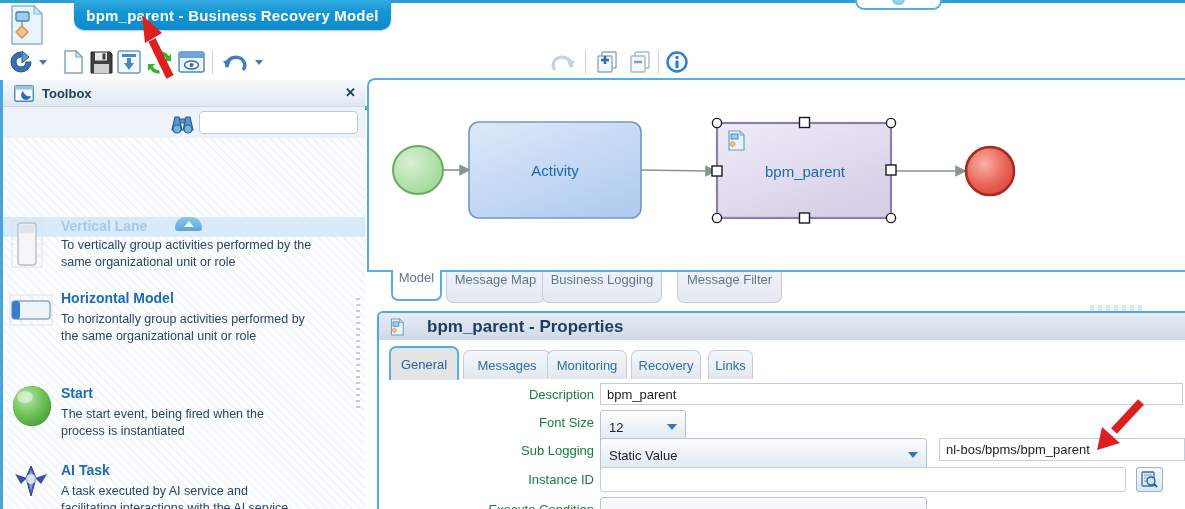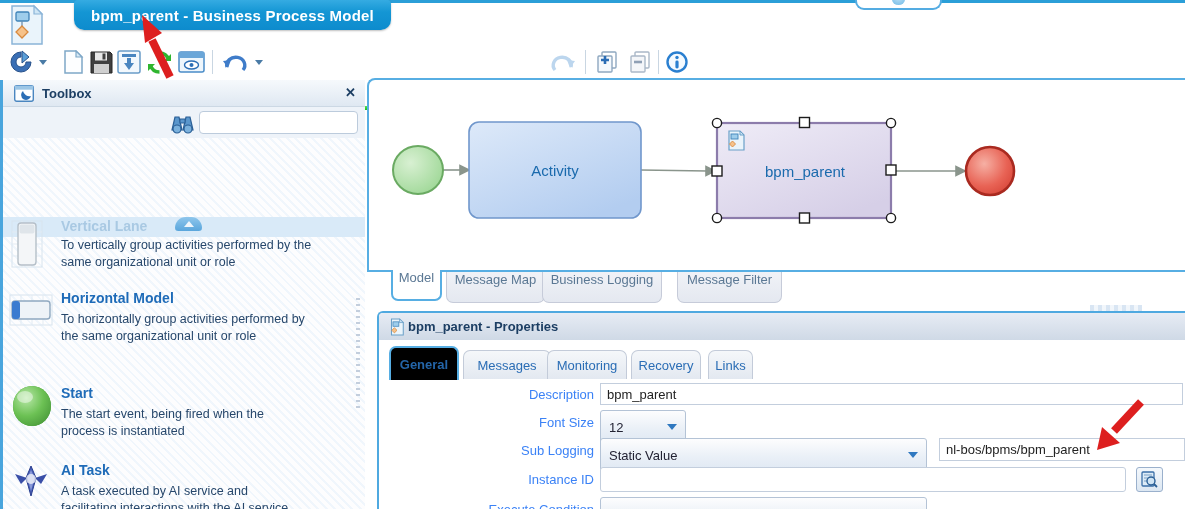--- a/index.html
+++ b/index.html
@@ -62,28 +62,28 @@
   .mtab { position:absolute; height:31px; display:flex; justify-content:center;
     font-size:13px; color:#5b7894; cursor:pointer; }
   .mtab.active { top:270px; background:#fff; border:2px solid #57aee3; border-top:none; border-radius:0 0 7px 7px; z-index:5; }
   .mtab.inactive { top:272px; background:linear-gradient(180deg,#f0f2f7,#e4e8f0); border:1px solid #c6cbd9; border-top:none; border-radius:0 0 7px 7px; }
 
   
   .props { position:absolute; left:377px; top:311px; width:808px; height:198px; background:#fff;
     border-top:2px solid #4fa9e0; border-left:2px solid #4fa9e0; border-radius:6px 0 0 0; overflow:hidden; }
   .props-header { position:absolute; left:0; top:0; width:806px; height:27px;
     background:linear-gradient(180deg,#e7ecf4,#cfd9e6); display:flex; align-items:center; padding-left:11px; }
-  .props-title { font-size:13px; font-weight:bold; color:#1c3e63; margin-left:4px; }
+  .props-title { font-size:17px; font-weight:bold; color:#1c3e63; margin-left:23px; }
   .ptab { position:absolute; display:flex; align-items:center; justify-content:center; font-size:13px; cursor:pointer; }
-  .ptab.active { top:33px; height:34px; background:#000000; border:2px solid #57aee3; border-bottom:none;
-    border-radius:7px 7px 0 0; color:#2465a8; z-index:4;font-weight:bold; }
+  .ptab.active { top:33px; height:34px; background:#e5e5e5; border:2px solid #57aee3; border-bottom:none;
+    border-radius:7px 7px 0 0; color:#2465a8; z-index:4; }
   .ptab.inactive { top:37px; height:30px; background:linear-gradient(180deg,#f5f7fa,#e2e8f0);
     border:1px solid #c3cbd9; border-bottom:none; border-radius:7px 7px 0 0; color:#2a6db5; }
   .pcontent { position:absolute; left:0; top:66px; width:806px; height:132px; background:#fff; }
-  .flabel { position:absolute; width:180px; text-align:right; font-size:13px; color:#3b82f6; }
+  .flabel { position:absolute; width:180px; text-align:right; font-size:13px; color:#15803d; }
   .finput { position:absolute; border:1px solid #c3cedd; background:#fff; font-size:13px; color:#222;
     padding:0 6px; font-family:"Liberation Sans",sans-serif; }
   .fselect { position:absolute; background:linear-gradient(180deg,#fdfdfe,#eaf0f7 55%,#dfe8f3);
     border:1px solid #b4c3d6; border-radius:3px; display:flex; align-items:center; padding:16px 8px;
     font-size:13px; color:#223; cursor:pointer; }
   .fselect .tri { position:absolute; right:8px; width:0; height:0; border-left:5px solid transparent;
     border-right:5px solid transparent; border-top:6px solid #2f78c0; }
   .lookup-btn { position:absolute; width:27px; height:25px; background:linear-gradient(180deg,#f4f8fc,#dce7f2);
     border:1px solid #9ab0cc; border-radius:3px; display:flex; align-items:center; justify-content:center; cursor:pointer; }
 
@@ -105,21 +105,21 @@
     <svg width="38" height="42" viewBox="0 0 38 42">
       <path d="M4 2 h22 l8 8 v30 h-30 z" fill="#eaf4fb" stroke="#8ab4d8" stroke-width="1.5"></path>
       <path d="M26 2 l8 8 h-8 z" fill="#cfe6f5" stroke="#8ab4d8" stroke-width="1.2"></path>
       <rect x="8" y="8" width="13" height="9" rx="1.5" fill="#9ecdeb" stroke="#3f83b8" stroke-width="1.3"></rect>
       <line x1="14" y1="17" x2="14" y2="24" stroke="#6b8fae" stroke-width="1.3"></line>
       <path d="M14 22 l6 6 -6 6 -6 -6 z" fill="#f6c28a" stroke="#d88a3f" stroke-width="1.3"></path>
     </svg>
   </div>
 
   <div class="title-tab">
-    <span>bpm_parent - Business Process Model</span>
+    <span>bpm_parent - Business Recovery Model</span>
   </div>
 
   <div class="mini-tab">
     <div class="dot"></div>
   </div>
 
   <div class="toolbar">
     <div class="tb" style="left:8px">
       <svg width="24" height="24" viewBox="0 0 24 24">
         <circle cx="12" cy="12" r="10" fill="none"></circle>

